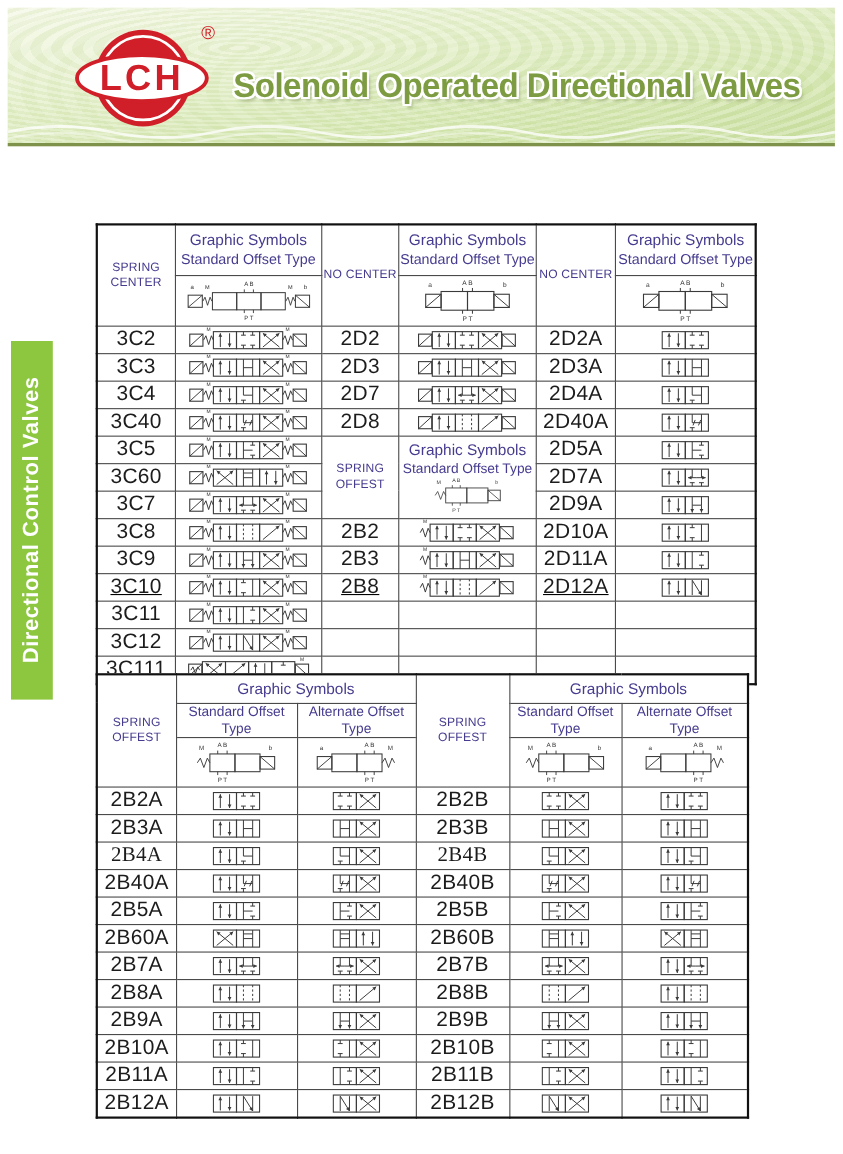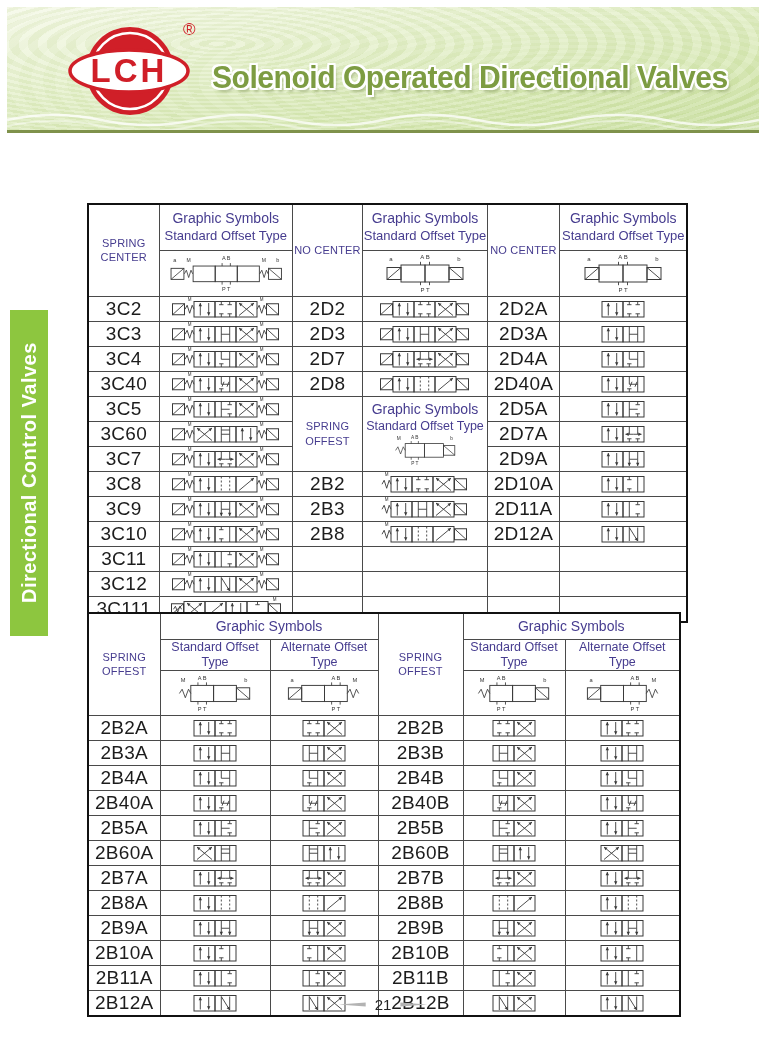--- a/index.html
+++ b/index.html
@@ -766,21 +766,21 @@
                 <polygon points="15.7,18.5 14,15.3 17.4,15.3" fill="#3a3a3a"></polygon>
                 <rect x="22" y="4.5" width="21" height="15.5" fill="none" stroke="#3a3a3a" stroke-width="1"></rect>
                 <line x1="28.3" y1="4.5" x2="28.3" y2="20" stroke="#3a3a3a" stroke-width="0.9"></line>
                 <line x1="36.7" y1="4.5" x2="36.7" y2="7.7" stroke="#3a3a3a" stroke-width="0.9"></line>
                 <line x1="34.5" y1="7.7" x2="38.900000000000006" y2="7.7" stroke="#3a3a3a" stroke-width="0.9"></line>
                 <line x1="36.7" y1="20" x2="36.7" y2="16.8" stroke="#3a3a3a" stroke-width="0.9"></line>
                 <line x1="34.5" y1="16.8" x2="38.900000000000006" y2="16.8" stroke="#3a3a3a" stroke-width="0.9"></line>
               </svg>
             </td>
           </tr>
-          <tr style="height: 24px;">
+          <tr style="height: 24px; text-decoration: underline;">
             <td class="code">3C10</td>
             <td>
               <svg width="109" height="24" viewBox="0 0 109 24" class="vs">
                 <rect x="1.5" y="6.75" width="12" height="11" fill="none" stroke="#3a3a3a" stroke-width="1"></rect>
                 <line x1="1.5" y1="17.75" x2="13.5" y2="6.75" stroke="#3a3a3a" stroke-width="0.9"></line>
                 <path d="M14,12.25 L16.16,8.25 L18.68,16.25 L21.2,8.25 L23,12.25" fill="none" stroke="#3a3a3a" stroke-width="0.9"></path>
                 <text x="18.5" y="3.6" font-size="4.5" fill="#333" text-anchor="middle" font-family="&quot;Liberation Sans&quot;,sans-serif">M</text>
                 <rect x="23" y="4.5" width="21" height="15.5" fill="none" stroke="#3a3a3a" stroke-width="1"></rect>
                 <line x1="29.3" y1="18.5" x2="29.3" y2="6" stroke="#3a3a3a" stroke-width="0.9"></line>
                 <polygon points="29.3,6 31,9.2 27.6,9.2" fill="#3a3a3a"></polygon>
@@ -1164,21 +1164,21 @@
                 <polygon points="7.3,6 9,9.2 5.6,9.2" fill="#3a3a3a"></polygon>
                 <line x1="15.7" y1="6" x2="15.7" y2="18.5" stroke="#3a3a3a" stroke-width="0.9"></line>
                 <polygon points="15.7,18.5 14,15.3 17.4,15.3" fill="#3a3a3a"></polygon>
                 <rect x="22" y="4.5" width="21" height="15.5" fill="none" stroke="#3a3a3a" stroke-width="1"></rect>
                 <line x1="28.3" y1="4.5" x2="28.3" y2="20" stroke="#3a3a3a" stroke-width="0.9"></line>
                 <line x1="36.7" y1="4.5" x2="36.7" y2="20" stroke="#3a3a3a" stroke-width="0.9"></line>
                 <line x1="28.3" y1="12.25" x2="36.7" y2="12.25" stroke="#3a3a3a" stroke-width="0.9"></line>
               </svg>
             </td>
           </tr>
-          <tr style="height: 23.5px;">
+          <tr style="height: 23.5px; font-family: Liberation Serif, serif;">
             <td class="code">2B4A</td>
             <td>
               <svg width="44" height="24" viewBox="0 0 44 24" class="vs">
                 <rect x="1" y="4.5" width="21" height="15.5" fill="none" stroke="#3a3a3a" stroke-width="1"></rect>
                 <line x1="7.3" y1="18.5" x2="7.3" y2="6" stroke="#3a3a3a" stroke-width="0.9"></line>
                 <polygon points="7.3,6 9,9.2 5.6,9.2" fill="#3a3a3a"></polygon>
                 <line x1="15.7" y1="6" x2="15.7" y2="18.5" stroke="#3a3a3a" stroke-width="0.9"></line>
                 <polygon points="15.7,18.5 14,15.3 17.4,15.3" fill="#3a3a3a"></polygon>
                 <rect x="22" y="4.5" width="21" height="15.5" fill="none" stroke="#3a3a3a" stroke-width="1"></rect>
                 <line x1="28.3" y1="4.5" x2="28.3" y2="12.25" stroke="#3a3a3a" stroke-width="0.9"></line>
@@ -1824,19 +1824,14 @@
                 <line x1="36.7" y1="5.5" x2="36.7" y2="19" stroke="#3a3a3a" stroke-width="0.9"></line>
                 <line x1="28.3" y1="5.5" x2="36.7" y2="19" stroke="#3a3a3a" stroke-width="0.9"></line>
                 <polygon points="36.7,19 33.56603773584906,17.181132075471698 36.45283018867925,15.38490566037736" fill="#3a3a3a"></polygon>
               </svg>
             </td>
           </tr>
         </tbody>
       </table>
     </div>
 
-  <div class="footer">
-    <span class="dash l"></span>
-    <span class="num">21</span>
-    <span class="dash r"></span>
-  </div>
 
 </div>
 
 </body></html>

